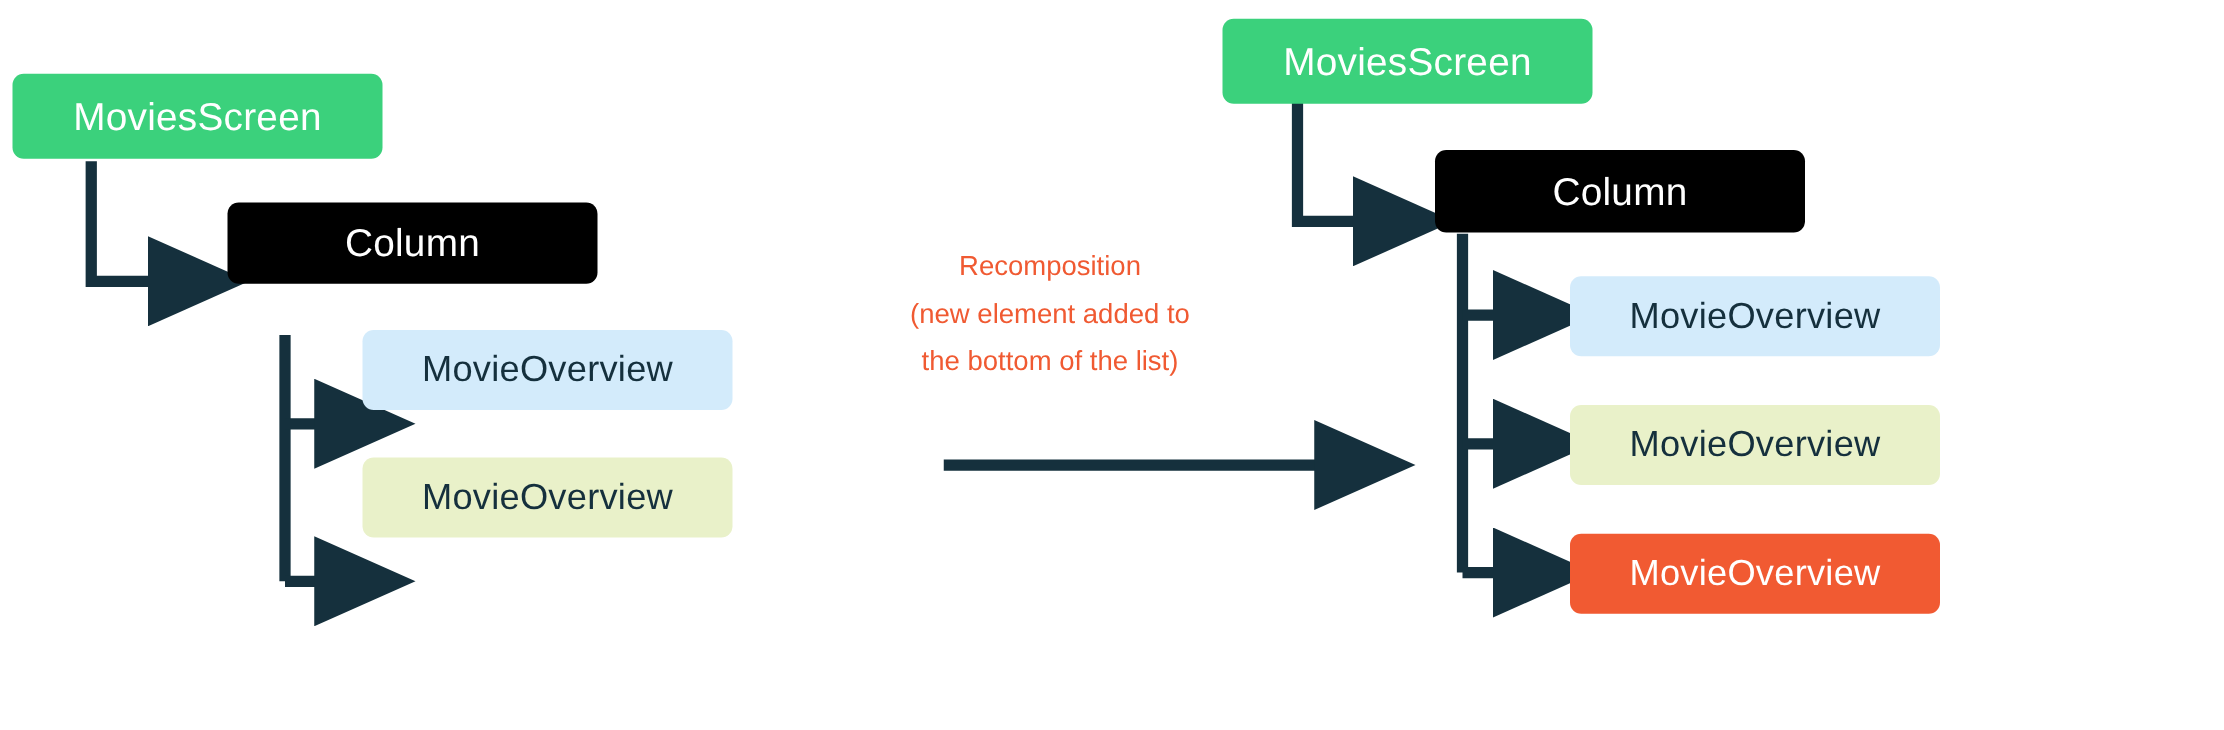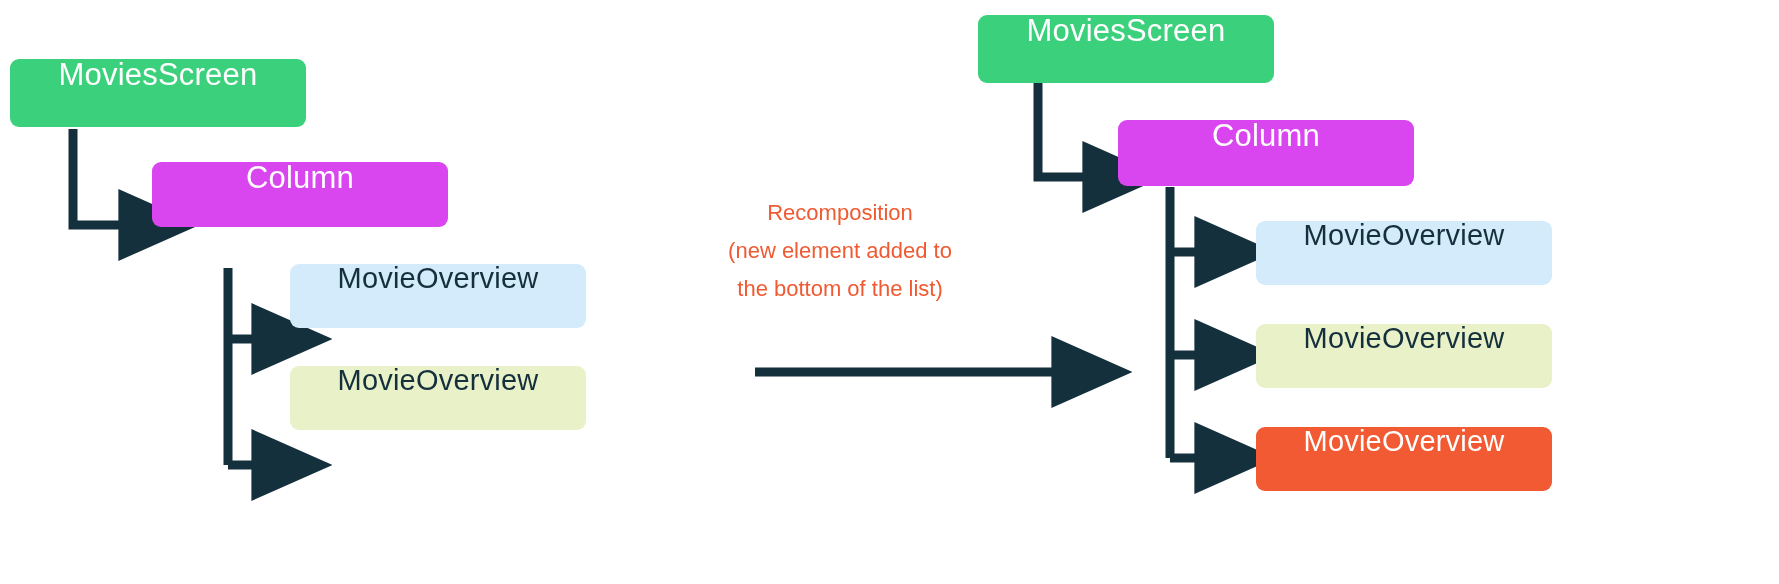--- a/index.html
+++ b/index.html
@@ -17,38 +17,40 @@
     background: #ffffff;
     overflow: hidden;
   }
 
   
   .node {
     position: absolute;
     box-sizing: border-box;
     border-radius: 9px;
     display: flex;
+    align-items: center;
     justify-content: center;
     font-family: "Liberation Sans", sans-serif;
     font-weight: 400;
     letter-spacing: 0.2px;
     white-space: nowrap;
   }
   .node-label {
     display: block;
     line-height: 1;
   }
 
   .node.screen {
     background: #3bd17c;
     color: #ffffff;
   }
   .node.column {
-    background: #d946ef;
+    background: #000000;
     color: #ffffff;
+    margin-left: 30px;
   }
   .node.leaf-blue {
     background: #d3ebfb;
     color: #15303d;
   }
   .node.leaf-lime {
     background: #e9f1c9;
     color: #15303d;
   }
   .node.leaf-orange {

